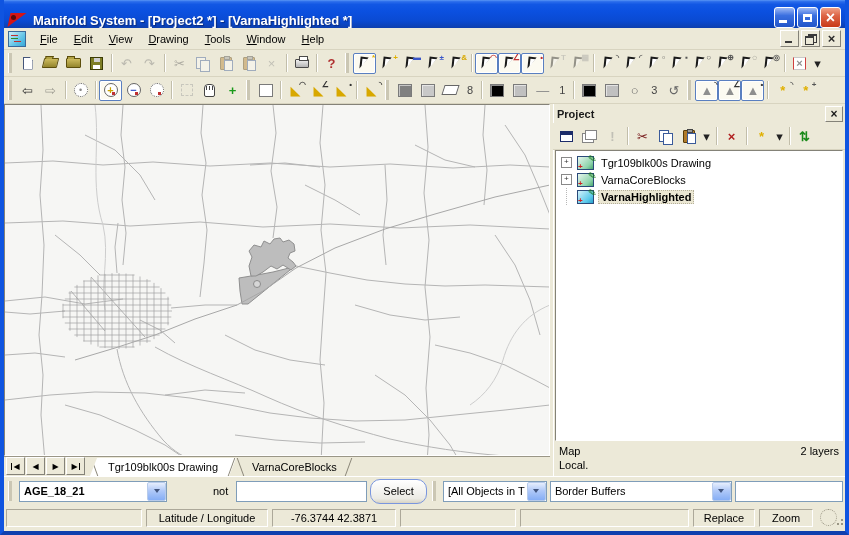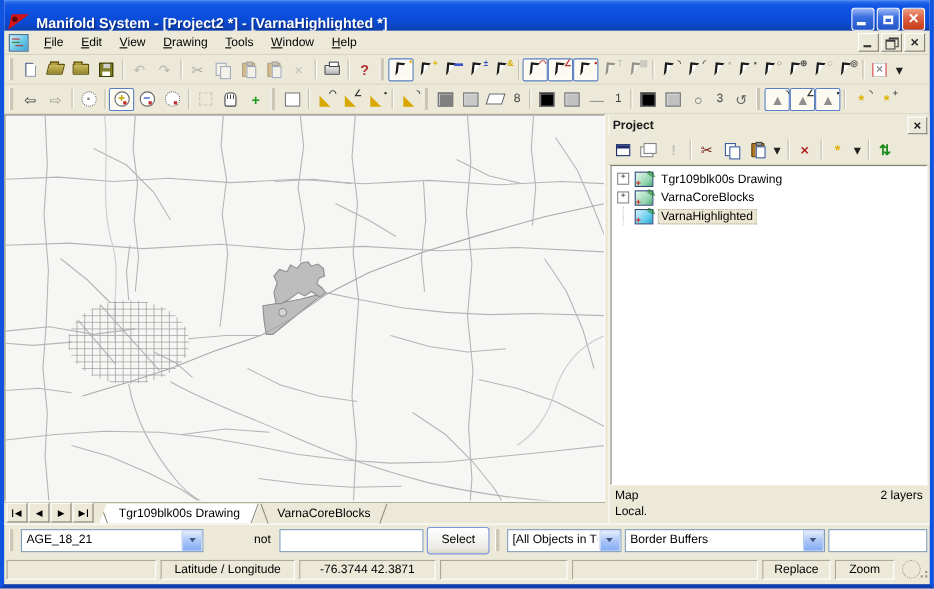--- a/index.html
+++ b/index.html
@@ -102,31 +102,31 @@
   .proj-tree{flex:1;margin:0 2px;background:#fff;border:1px solid;border-color:#848278 #fff #fff #848278;overflow:hidden;padding:3px 0 0 4px;font-size:11px;}
   .trow{display:flex;align-items:center;height:17px;position:relative;}
   .plusbox{width:9px;height:9px;border:1px solid #888;background:#fff;font:8px/8px "Liberation Mono",monospace;text-align:center;color:#333;margin:0 3px 0 1px;flex:none;box-sizing:content-box;}
   .plusspace{width:15px;flex:none;border-left:1px dotted #b8b8b8;height:100%;margin-left:6px;margin-right:-6px;box-sizing:border-box;}
   .ti{width:17px;height:14px;position:relative;margin:0 4px 0 2px;border:1px solid #2a4a7a;flex:none;box-sizing:border-box;}
   .ti.drawing{background:linear-gradient(135deg,#e8f6ee 0%,#8fd4ac 70%,#4aa870 100%);}
   .ti.map{background:linear-gradient(135deg,#d4f2fb 0%,#5ac8ea 70%,#2aa0cc 100%);}
   .ti::before{content:'+';position:absolute;left:0;bottom:-2px;color:#d02020;font-size:8px;font-weight:bold;line-height:1;}
   .ti::after{content:'\270E';position:absolute;right:-3px;top:-4px;color:#1a7a1a;font-size:10px;transform:rotate(-10deg);}
   .tlabel{padding:1px 3px;white-space:nowrap;}
-  .trow.selected .tlabel{background:#ebe7d3;border:1px dotted #b5b09a;padding:0 2px;}
+  .trow.selected .tlabel{background:#ebe7d3;border:1px dotted #b5b09a;padding:0 2px;font-weight:bold;}
   .proj-foot{flex:none;padding:3px 6px 4px 6px;font-size:11px;color:#000;}
   .pf-row{display:flex;justify-content:space-between;line-height:14px;}
   
   .querybar{height:28px;flex:none;display:flex;align-items:center;background:#ece9d8;border-top:1px solid #fff;padding:0 2px;gap:3px;font-size:11px;overflow:hidden;}
   .combo{height:21px;background:#fff;border:1px solid #7f9db9;display:flex;align-items:center;padding-left:4px;box-sizing:border-box;flex:none;overflow:hidden;white-space:nowrap;}
   .combo .cval{flex:1;overflow:hidden;white-space:nowrap;}
   .combo .arrow{margin-left:2px;width:17px;height:17px;flex:none;border-radius:2px;border:1px solid #b7cbeb;background:linear-gradient(#e6eefd,#b0c9f8 45%,#86aef5);display:flex;align-items:center;justify-content:center;}
   .combo .arrow::before{content:'';border-left:3px solid transparent;border-right:3px solid transparent;border-top:4px solid #41557f;}
   .txtfield{height:21px;background:#fff;border:1px solid #7f9db9;box-sizing:border-box;flex:none;}
-  .xp-btn{height:23px;padding:0 12px;font-size:11px;color:#000;background:linear-gradient(#fff,#ecebe5 80%,#d8d4c4);border:1px solid #7a96df;border-radius:3px;display:flex;align-items:center;flex:none;}
+  .xp-btn{height:23px;padding:0 12px;font-size:11px;color:#000;background:linear-gradient(#fff,#ecebe5 80%,#d8d4c4);border:1px solid #7a96df;border-radius:10px;display:flex;align-items:center;flex:none;}
   
   .statusbar{height:26px;flex:none;display:flex;align-items:center;background:#ece9d8;padding:2px 2px 3px 2px;gap:4px;font-size:11px;box-sizing:border-box;}
   .sseg{height:18px;border:1px solid;border-color:#aca899 #fff #fff #aca899;display:flex;align-items:center;justify-content:center;padding:0 6px;box-sizing:border-box;white-space:nowrap;color:#000;}
   .sgrip{width:26px;height:19px;position:relative;flex:none;}
   .sgrip::before{content:'';position:absolute;right:6px;top:1px;width:15px;height:15px;border:1px dotted #9a9684;border-radius:50%;}
   .sgrip::after{content:'';position:absolute;right:0;bottom:2px;width:2px;height:2px;background:#9a9684;box-shadow:-4px 0 #9a9684,0 -4px #9a9684;}
 </style>
 </head>
 <body>
 
@@ -587,21 +587,21 @@
         <div class="pf-row">
           <span>Local.</span>
         </div>
       </div>
     </div>
 
   </div>
 
   <div class="querybar">
     <span class="grip"></span>
-    <span class="combo" style="width:166px;">
+    <span class="combo" style="width:148px;font-weight:bold;">
       <span class="cval">AGE_18_21</span>
       <span class="arrow"></span>
     </span>
     <span class="tb-label" style="color:#000;padding-left:38px;">not</span>
     <span class="txtfield" style="width:131px;"></span>
     <span class="xp-btn">Select</span>
     <span class="grip" style="margin-left:2px;"></span>
     <span class="combo" style="width:104px;">
       <span class="cval">[All Objects in Tgr109blk0</span>
       <span class="arrow"></span>

